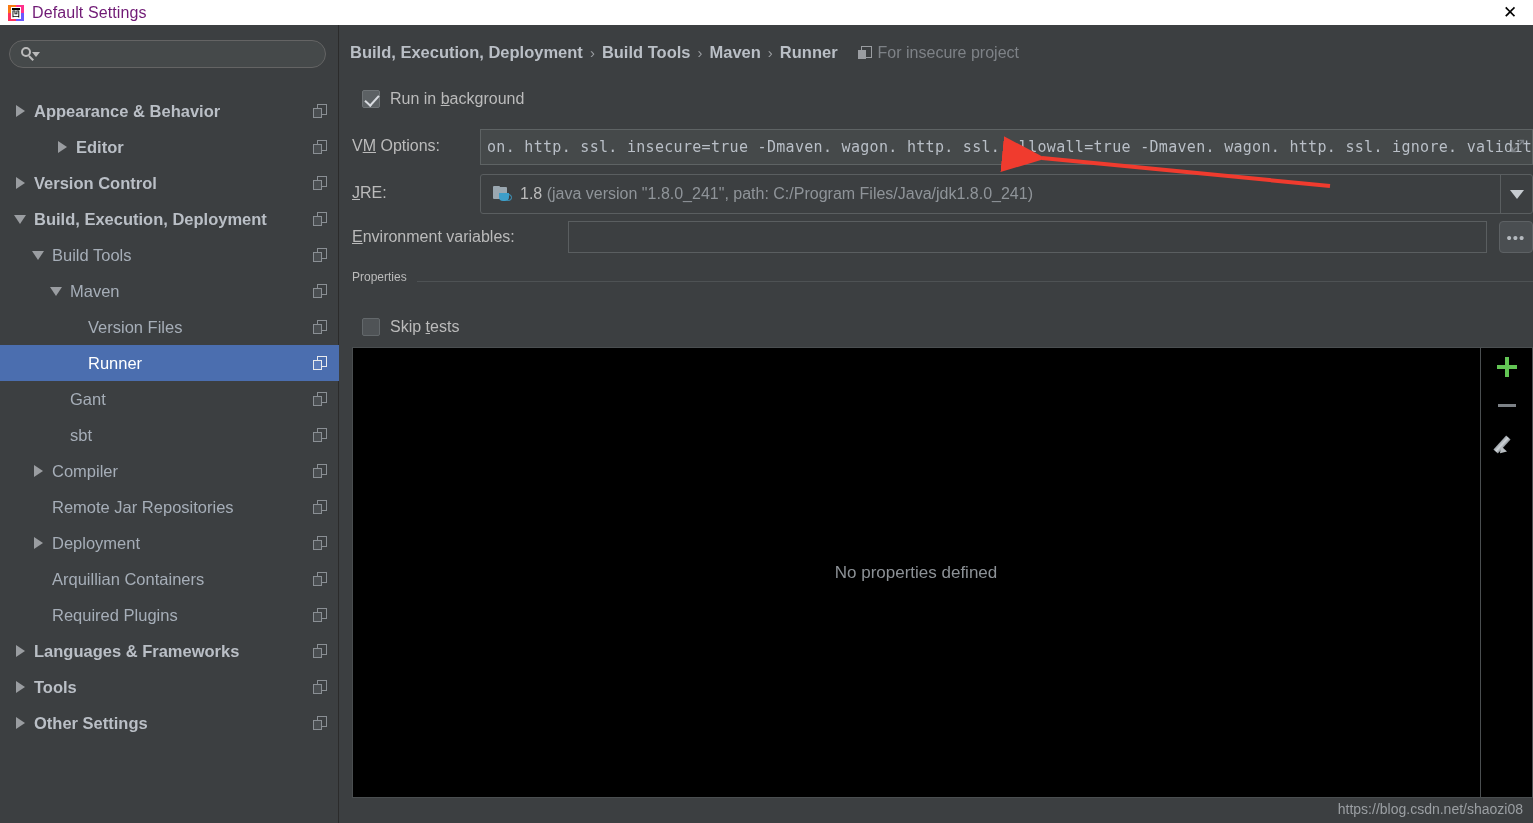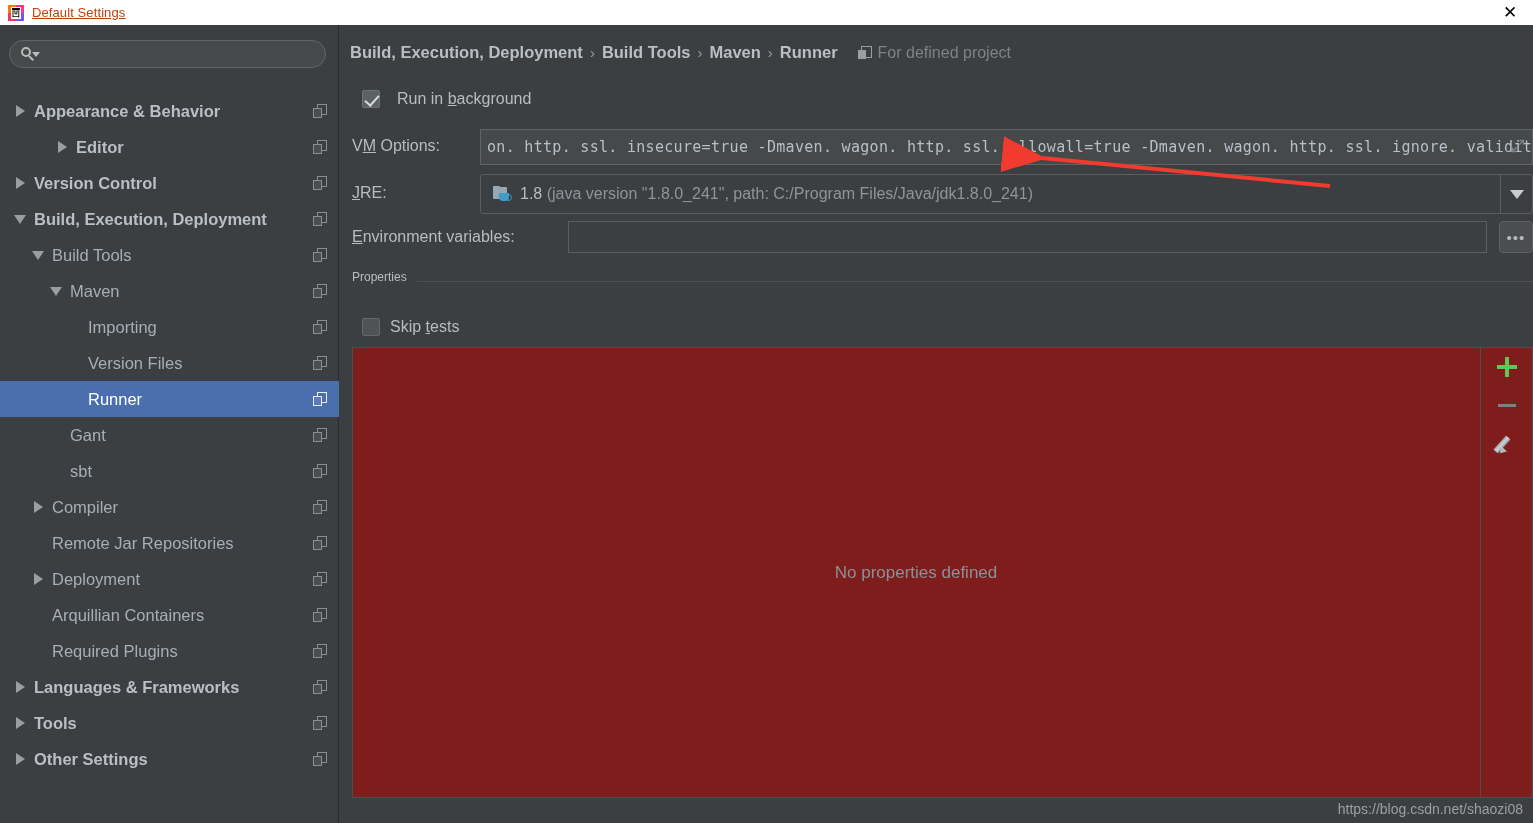--- a/index.html
+++ b/index.html
@@ -25,21 +25,21 @@
   #app-icon .q1 { position:absolute; left:0; top:0; width:8px; height:8px; background:#f97a12; }
   #app-icon .q2 { position:absolute; left:8px; top:0; width:8px; height:8px; background:#ff318c; }
   #app-icon .q3 { position:absolute; left:0; top:8px; width:8px; height:8px; background:#fe315d; }
   #app-icon .q4 { position:absolute; left:8px; top:8px; width:8px; height:8px; background:#6b57ff; }
   #app-icon .inner { position:absolute; left:3px; top:2px; width:10px; height:12px;
      background:#ffffff; }
   #app-icon .bar { position:absolute; left:4px; top:3px; width:8px; height:2px; background:#000; }
   #app-icon .letter { position:absolute; left:4px; top:6px; font-size:8px; line-height:8px;
      color:#000; font-family:"Liberation Serif", serif; font-weight:bold; }
   #title-text {
-    font-size: 13px; color: #c2410c; letter-spacing: .1px; text-decoration: underline;
+    font-size: 16px; color: #701a75; letter-spacing: .1px;
   }
   #close-btn {
     position: absolute; right: 0; top: 0; width: 46px; height: 25px;
     display: flex; align-items: center; justify-content: center;
     color: #000; font-size: 17px; line-height: 1;
     cursor: default;
   }
 
   
   #dialog {
@@ -144,21 +144,21 @@
   #for-default .proj-ic .f { position:absolute; left:0; bottom:1px; width:8px; height:9px;
      background:#9a9da1; }
   #for-default .lbl { font-size: 16px; color: #7e8287; }
 
   .row-label { font-size: 16px; color: #bbbbbb; }
   .mn { text-decoration: underline; }
 
   
   #run-bg-row {
     position: absolute; left: 22px; top: 65px;
-    display: flex; align-items: flex-start; gap: 7px;
+    display: flex; align-items: flex-start;
   }
   .chk {
     width: 18px; height: 18px; flex: none;
     background: #5c6164; border: 1px solid #6e7376; border-radius: 2px;
     position: relative; margin-right: 10px;
   }
   .chk.checked::after {
     content: ""; position: absolute; left: 5px; top: 1px;
     width: 6px; height: 12px;
     border: solid #d8dbe0; border-width: 0 2px 2px 0;
@@ -233,21 +233,21 @@
     background: #3c3f41; padding-right: 10px; z-index: 2;
   }
   #props-line {
     position: absolute; left: 12px; top: 256px; right: 0; height: 1px; background: #4e5254;
   }
   #skip-row { position: absolute; left: 22px; top: 293px; display: flex; align-items: center; }
 
   
   #props-area {
     position: absolute; left: 12px; top: 322px; right: 0; bottom: 25px;
-    background: #7f1d1d; border: 1px solid #4a4e50;
+    background: #000000; border: 1px solid #4a4e50;
   }
   #props-empty {
     position: absolute; left: 0; right: 53px; top: 50%;
     transform: translateY(-50%);
     text-align: center; font-size: 17px; color: #8c9196;
   }
   #props-toolbar {
     position: absolute; right: 0; top: 0; width: 52px; height: 100%;
     border-left: 1px solid #4a4e50;
   }
@@ -356,28 +356,20 @@
         <div class="tree-row" style="padding-left: 50px;">
           <span class="twisty down"></span>
           <span class="tree-label">Maven</span>
           <span class="copy-ic">
             <span class="back"></span>
             <span class="front"></span>
           </span>
         </div>
         <div class="tree-row" style="padding-left: 68px;">
           <span class="twisty "></span>
-          <span class="tree-label">Importing</span>
-          <span class="copy-ic">
-            <span class="back"></span>
-            <span class="front"></span>
-          </span>
-        </div>
-        <div class="tree-row" style="padding-left: 68px;">
-          <span class="twisty "></span>
           <span class="tree-label">Version Files</span>
           <span class="copy-ic">
             <span class="back"></span>
             <span class="front"></span>
           </span>
         </div>
         <div class="tree-row selected" style="padding-left: 68px;">
           <span class="twisty "></span>
           <span class="tree-label">Runner</span>
           <span class="copy-ic">
@@ -477,21 +469,21 @@
       <span class="crumb-sep">›</span>
       <span class="crumb">Maven</span>
       <span class="crumb-sep">›</span>
       <span class="crumb">Runner</span>
 
       <span id="for-default">
         <span class="proj-ic">
           <span class="b"></span>
             <span class="f"></span>
         </span>
-        <span class="lbl">For defined project</span>
+        <span class="lbl">For insecure project</span>
       </span>
     </div>
 
     <div id="run-bg-row">
       <span class="chk checked"></span>
       <span class="row-label"><span>Run in </span><span class="mn">b</span><span>ackground</span></span>
     </div>
 
     <div id="vm-row">
       <span id="vm-label" class="row-label"><span>V</span><span class="mn">M</span><span> Options:</span></span>

